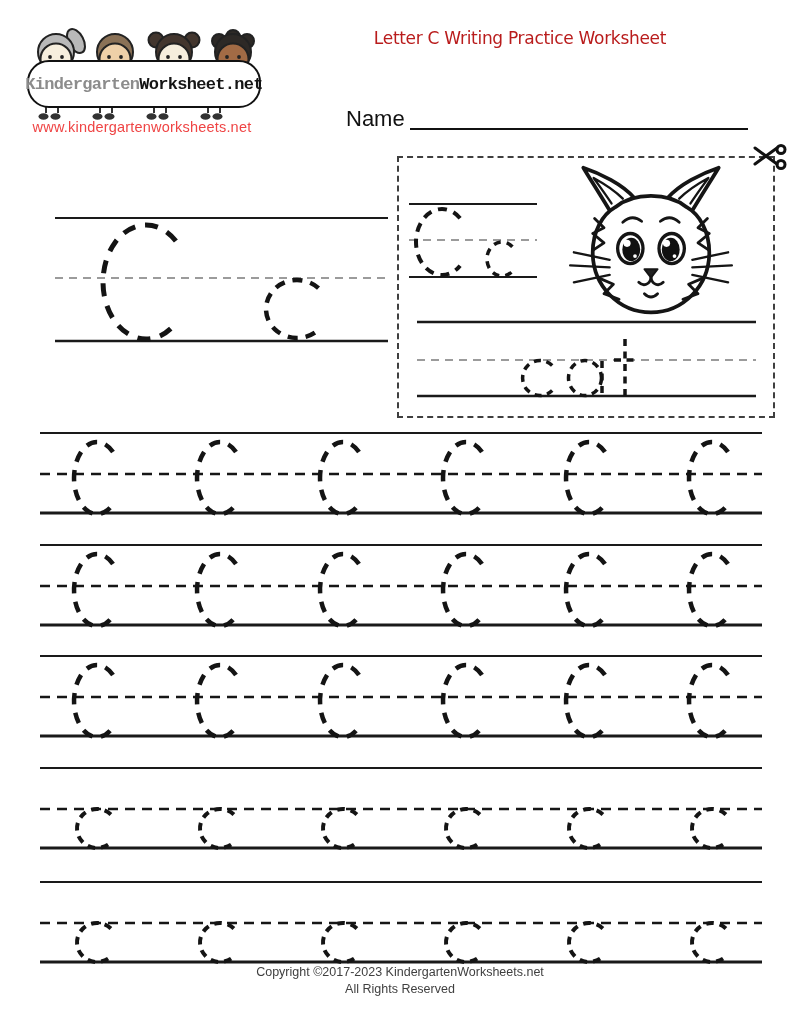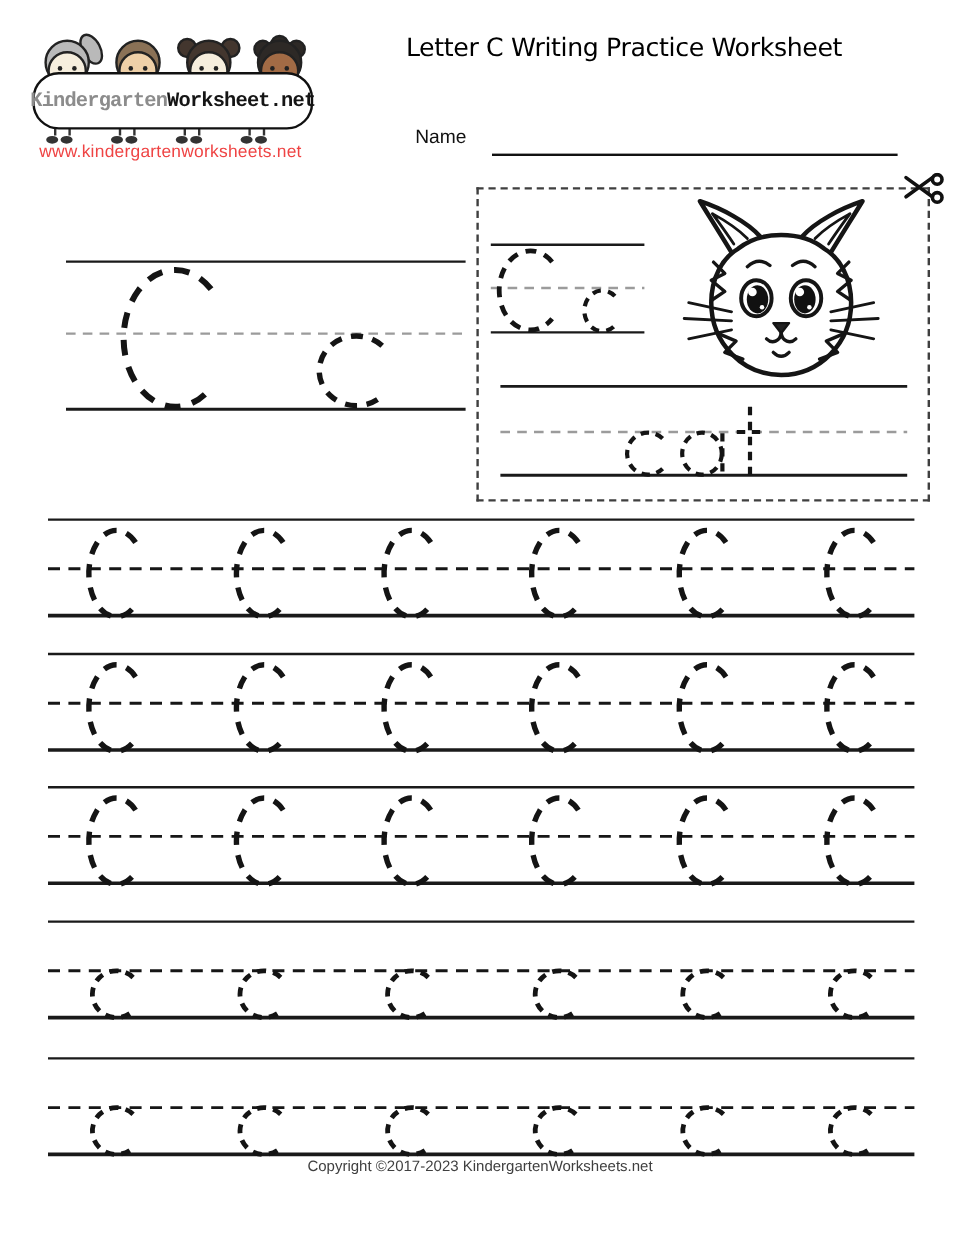--- a/index.html
+++ b/index.html
@@ -20,24 +20,24 @@
   }
   .logo-feet { left:32px; top:106px; width:210px; height:16px; }
   .logo-url {
     left:14px; top:119px; width:256px; text-align:center;
     font-size:14.5px; letter-spacing:0.2px;
   }
 
   
   .title {
     left:252px; top:28px; width:536px; text-align:center;
-    font-family:"DejaVu Sans", sans-serif; font-size:21px;
-    letter-spacing:-0.3px; color:#000000; white-space:nowrap;
-  }
-  .name-label { left:346px; top:106px; font-size:16px; color:#111; }
+    font-family:"DejaVu Sans", sans-serif; font-size:17px;
+    letter-spacing:-0.3px; color:#b91c1c; white-space:nowrap;
+  }
+  .name-label { left:346px; top:106px; font-size:22px; color:#111; }
   .name-line { left:410px; top:128px; width:338px; border-bottom:2.5px solid #111; height:0; }
 
   
   .demo-svg { left:40px; top:205px; width:360px; height:145px; }
 
   
   .cutout {
     left:397px; top:156px; width:374px; height:258px;
     border:2px dashed #3f3f3f; box-sizing:content-box;
   }
@@ -265,13 +265,14 @@
         <path d="M 356.9 58.5 A 20 19.5 0 1 0 356.9 86.5" fill="none" stroke="#141414" stroke-width="4" stroke-dasharray="7.5 6"></path>
         <path d="M 479.9 58.5 A 20 19.5 0 1 0 479.9 86.5" fill="none" stroke="#141414" stroke-width="4" stroke-dasharray="7.5 6"></path>
         <path d="M 602.9 58.5 A 20 19.5 0 1 0 602.9 86.5" fill="none" stroke="#141414" stroke-width="4" stroke-dasharray="7.5 6"></path>
         <path d="M 725.9 58.5 A 20 19.5 0 1 0 725.9 86.5" fill="none" stroke="#141414" stroke-width="4" stroke-dasharray="7.5 6"></path>
       </svg>
     </div>
   </div>
 
 <div class="abs footer" id="footer" style="color: rgb(63, 63, 63);">
   <div>Copyright ©2017-2023 KindergartenWorksheets.net</div>
+  <div>All Rights Reserved</div>
 </div>
 
 </body></html>

